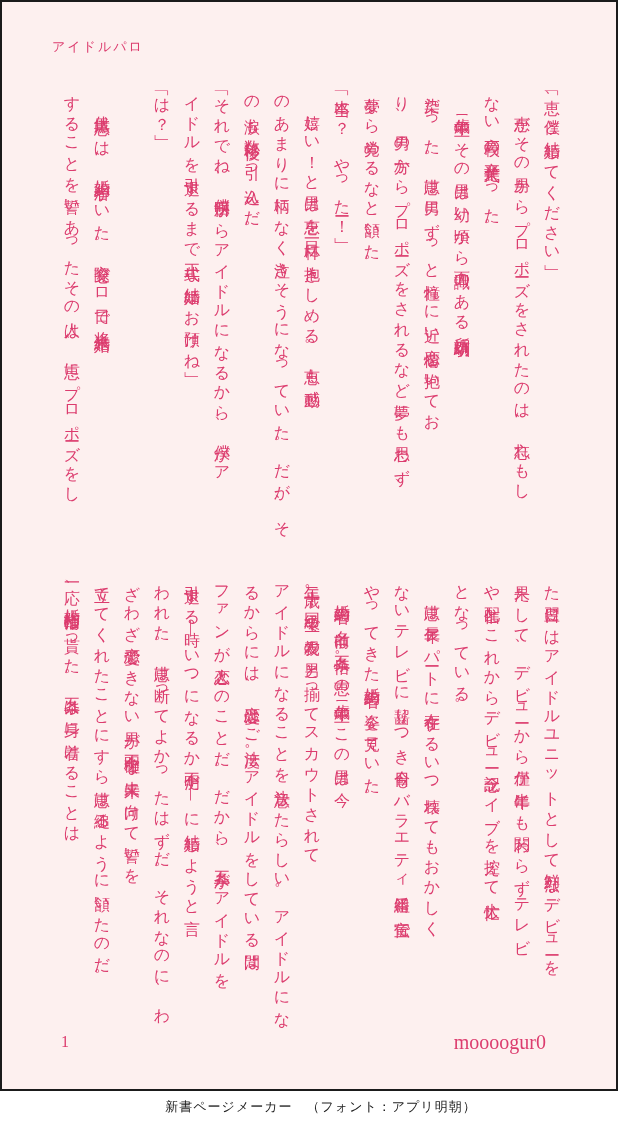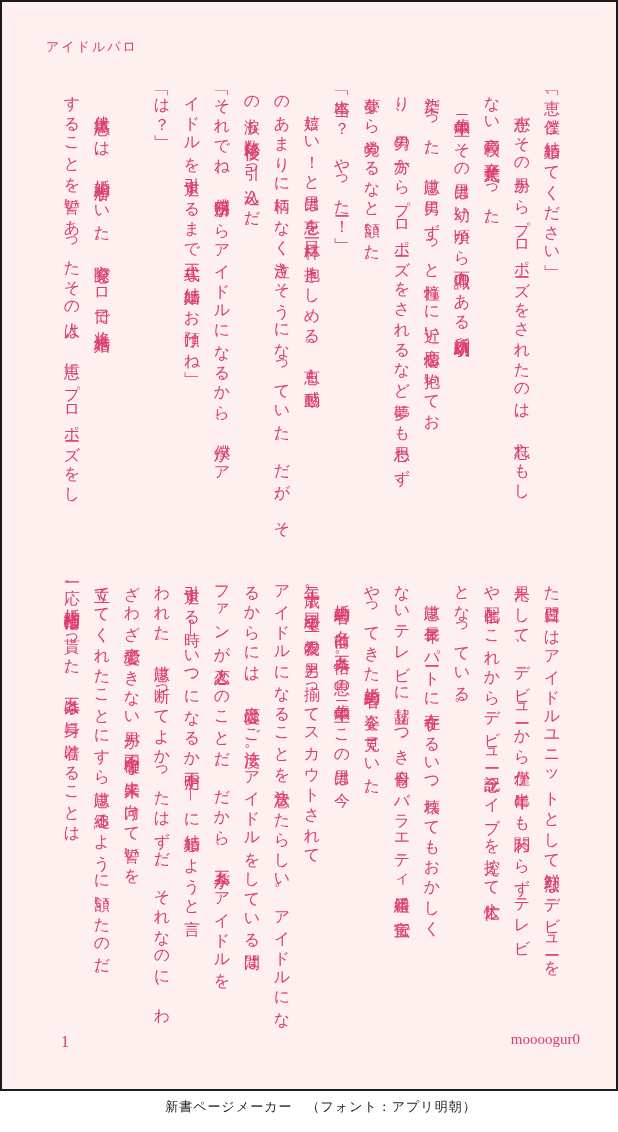--- a/index.html
+++ b/index.html
@@ -13,21 +13,21 @@
     background:#ffffff;overflow:hidden;
   }
   
   .page{
     position:absolute;left:0;top:0;
     width:614px;height:1087px;
     background:#fdf0ef;
     border:2px solid #1b1b1b;
   }
   .doc-title{
-    position:absolute;left:44px;top:36px;
+    position:absolute;left:50px;top:36px;
     font-size:13px;letter-spacing:2px;
     color:#dc3c6e;
   }
   
   .vblock{
     position:absolute;right:49px;
     height:448px;width:512px;
     writing-mode:vertical-rl;
     color:#dc3c6e;
     font-size:16px;
@@ -37,22 +37,22 @@
   .vblock-bottom{top:572px;}
   .vblock p.vline{
     margin:0;padding:0;
     line-height:30px;
   }
   .page-number{
     position:absolute;left:59px;top:1031px;
     font-size:16px;color:#dc3c6e;
   }
   .author-handle{
-    position:absolute;right:36px;top:1029px;
-    font-size:15px;color:#dc3c6e;
+    position:absolute;right:70px;top:1029px;
+    font-size:20px;color:#dc3c6e;
   }
   .caption{
     position:absolute;left:12px;top:1098px;width:618px;
     text-align:center;
     font-size:13px;letter-spacing:1px;
     color:#1a1a1a;
   }
 </style>
 </head>
 <body>

